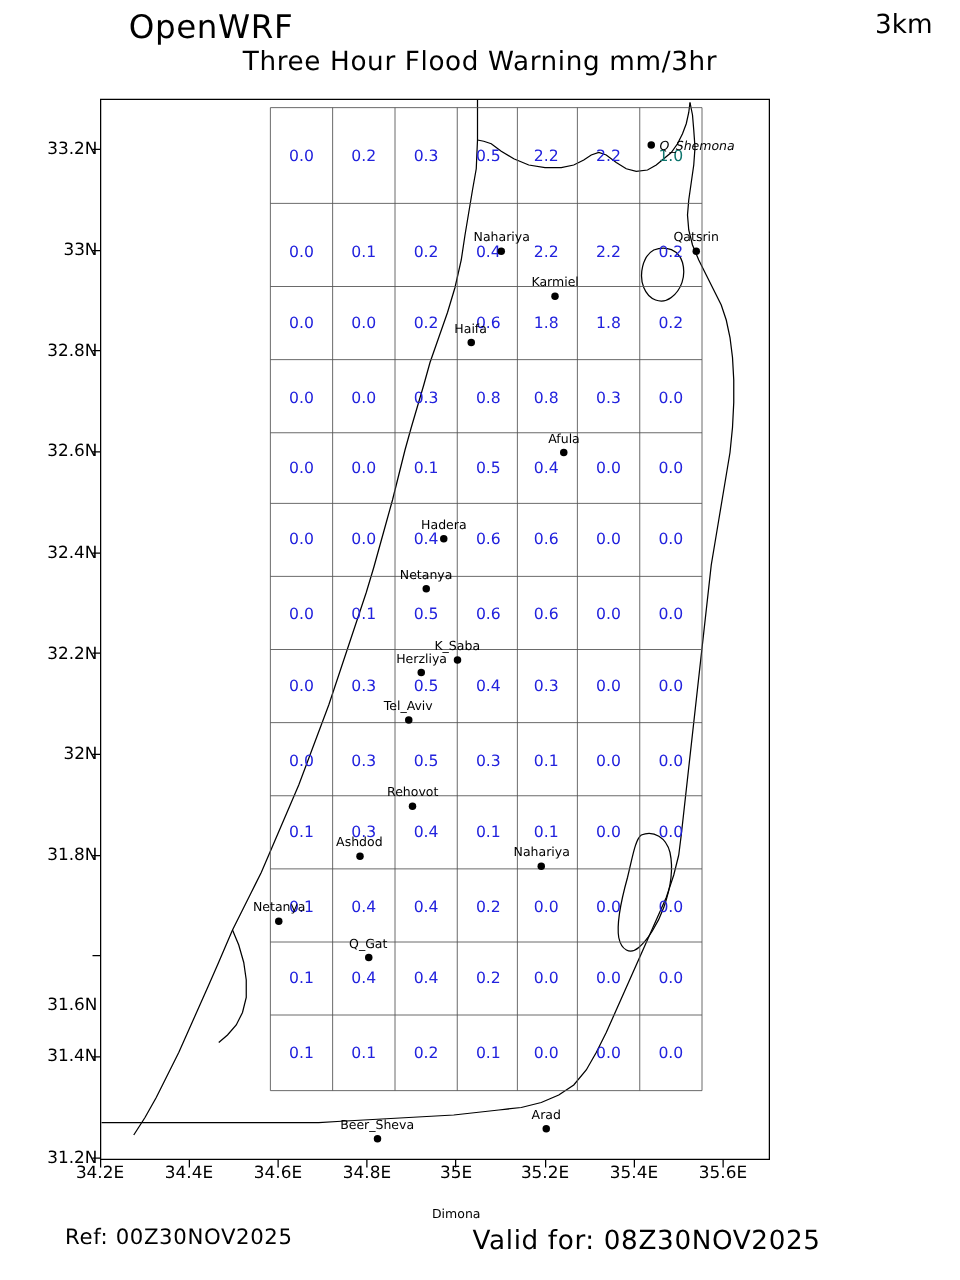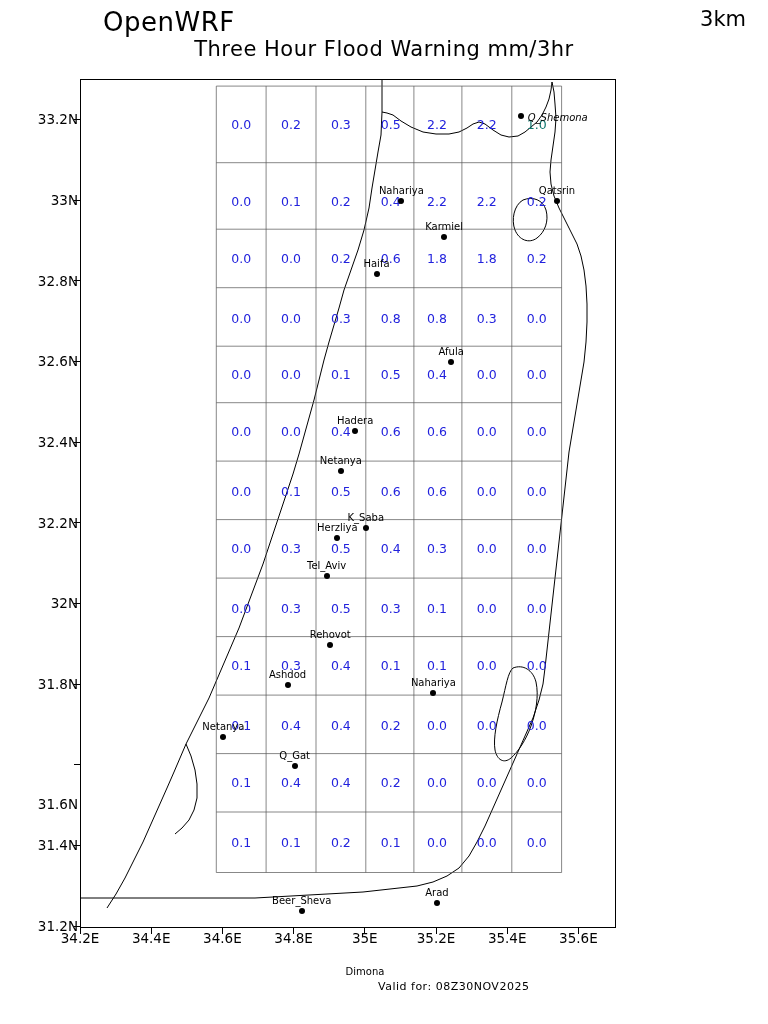--- a/index.html
+++ b/index.html
@@ -120,21 +120,21 @@
     left: 52px;
     top: 980px;
     font-size: 17px;
     letter-spacing: 0.5px;
     white-space: nowrap;
   }
   .footer-valid {
     position: absolute;
     left: 378px;
     top: 980px;
-    font-size: 11px;
+    font-size: 21px;
     letter-spacing: 0.5px;
     white-space: nowrap;
   }
   .footer-city {
     position: absolute;
     left: 345px;
     top: 966px;
     width: 40px;
     text-align: center;
   }
@@ -405,19 +405,20 @@
       <div class="xtick-label" style="left: 364.8px;">35E</div>
       <div class="tickmark" style="left: 364.3px; top: 928px; width: 1px; height: 6px;"></div>
       <div class="xtick-label" style="left: 436px;">35.2E</div>
       <div class="tickmark" style="left: 435.5px; top: 928px; width: 1px; height: 6px;"></div>
       <div class="xtick-label" style="left: 507.2px;">35.4E</div>
       <div class="tickmark" style="left: 506.7px; top: 928px; width: 1px; height: 6px;"></div>
       <div class="xtick-label" style="left: 578.4px;">35.6E</div>
       <div class="tickmark" style="left: 577.9px; top: 928px; width: 1px; height: 6px;"></div>
     </div>
 
+  <div class="footer-ref">Ref: 00Z30NOV2025</div>
   <div class="footer-city">
     <span class="fc-label">Dimona</span>
     <span class="fc-dot"></span>
   </div>
   <div class="footer-valid">Valid for: 08Z30NOV2025</div>
 
 </div>
 
 </body></html>

